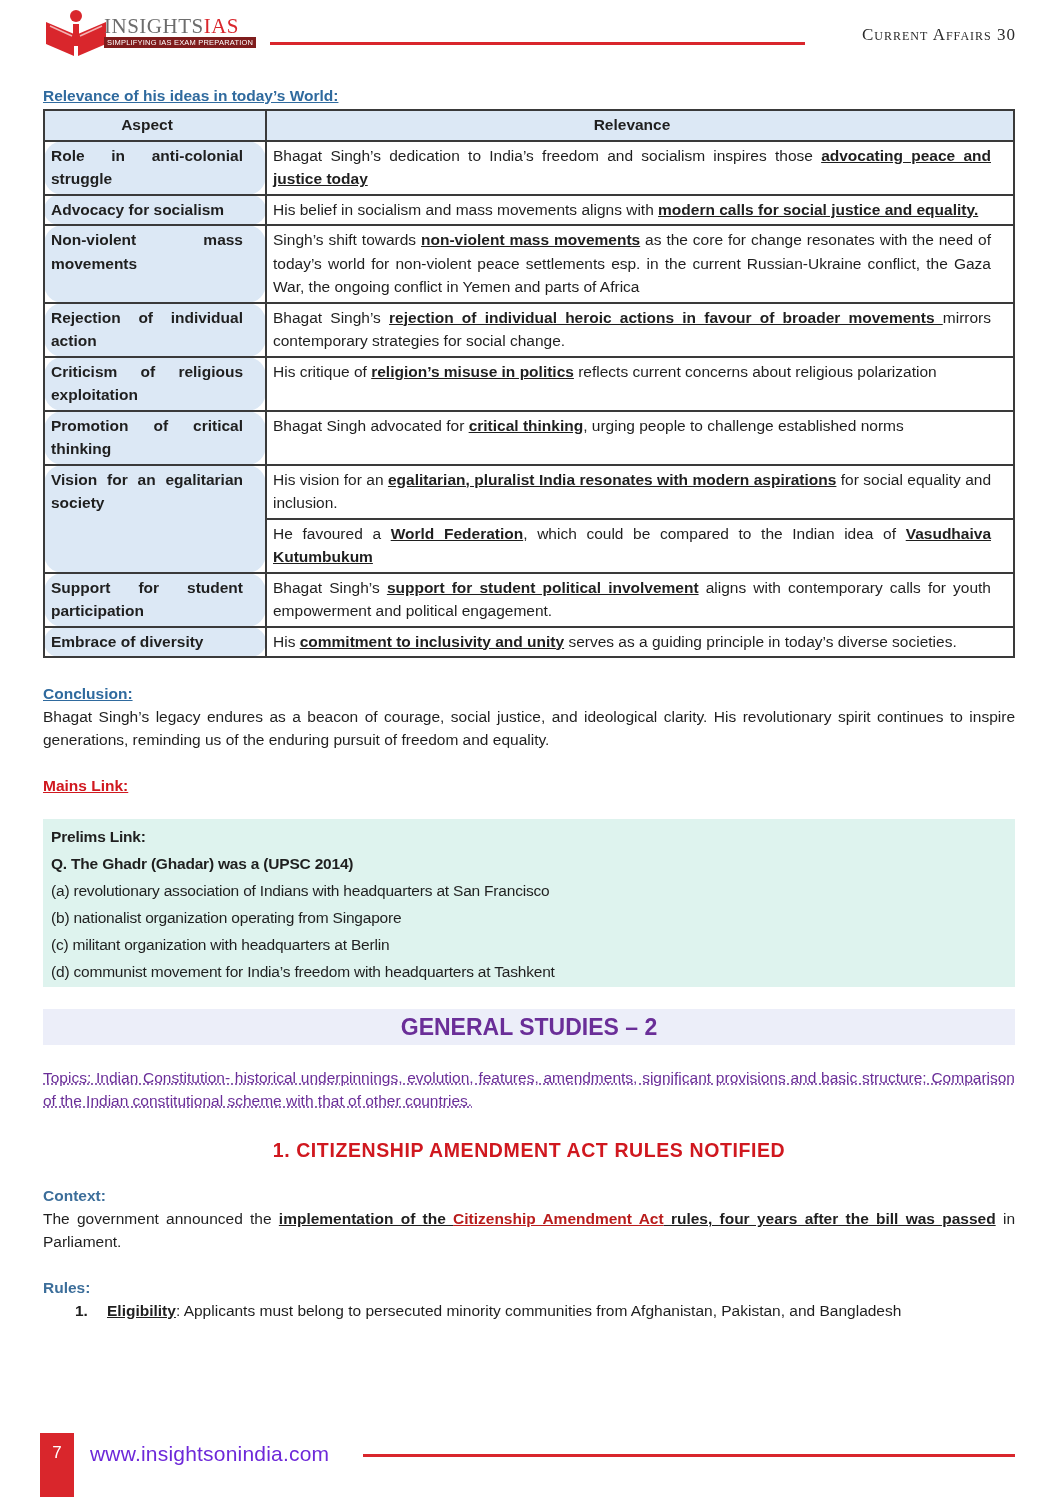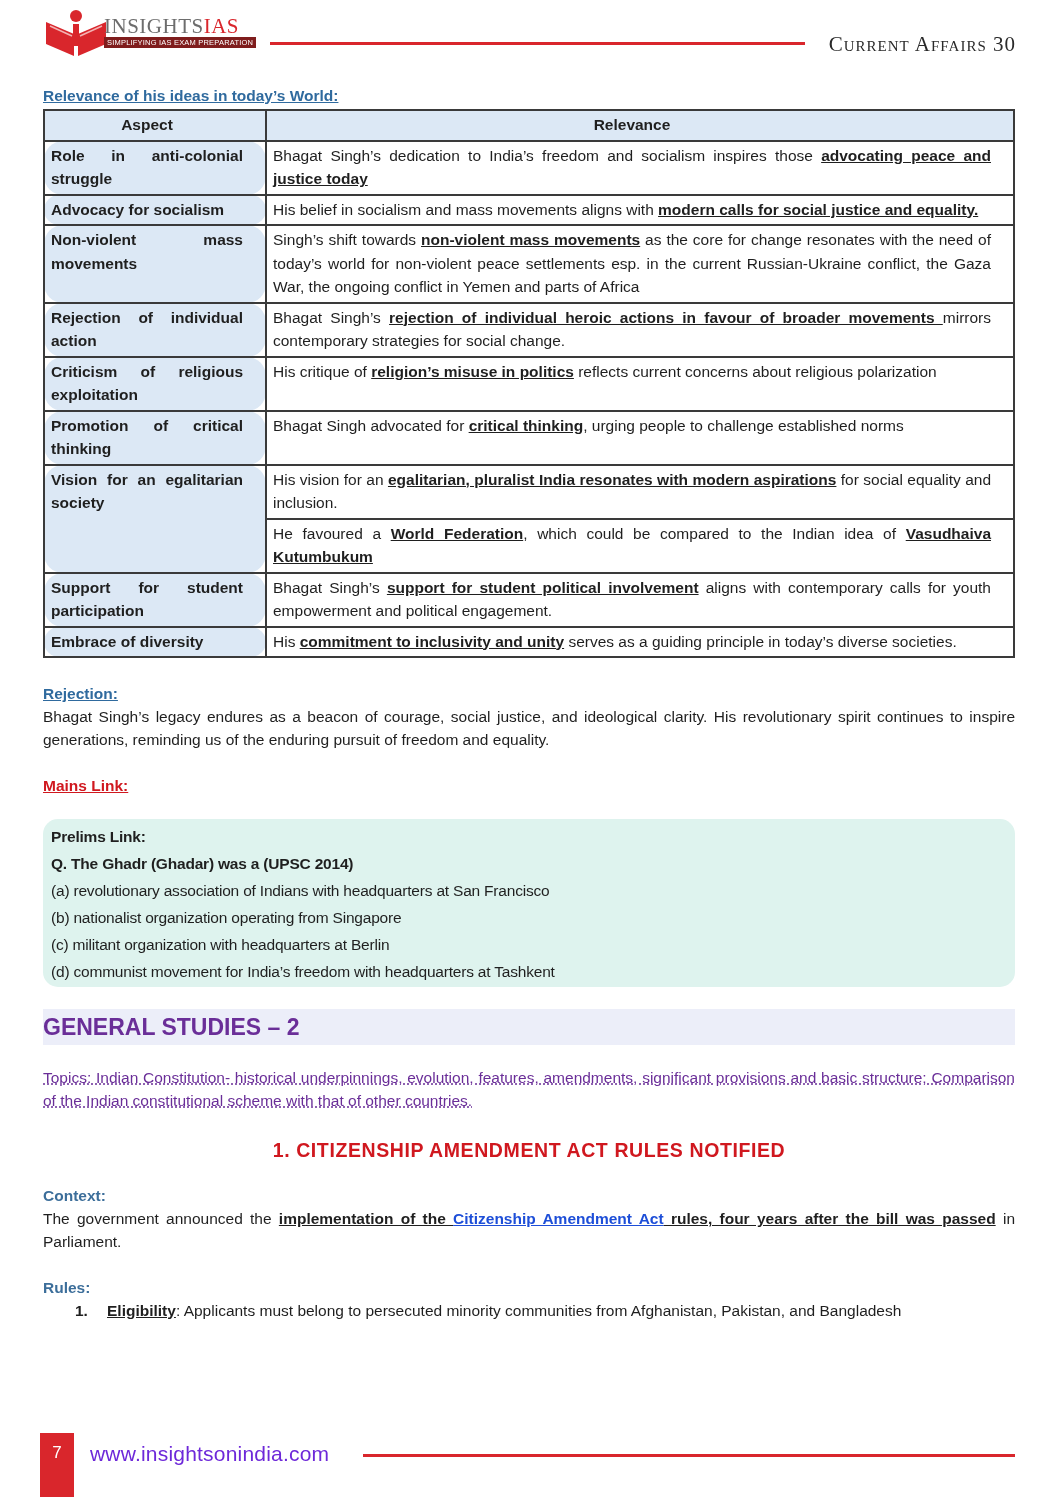--- a/index.html
+++ b/index.html
@@ -13,45 +13,45 @@
     overflow: hidden;
   }
   
   .header { position: absolute; left: 0; top: 0; width: 1058px; height: 80px; }
   .logo { position: absolute; left: 44px; top: 8px; width: 200px; height: 52px; }
   .logo-book { position: absolute; left: 0; top: 0; width: 64px; height: 52px; }
   .logo-text { position: absolute; left: 60px; top: 6px; font-family: "Liberation Serif", serif; font-size: 21px; letter-spacing: 0.5px; color: #6d6d6d; line-height: 24px; }
   .logo-text .ias { color: #d9262c; }
   .logo-tag { position: absolute; left: 60px; top: 29px; background: #7f1d1d; color: #fff; font-size: 7.5px; line-height: 11px; padding: 0 3px; letter-spacing: 0.2px; white-space: nowrap; }
   .header-rule { position: absolute; left: 270px; top: 42px; width: 535px; height: 3px; background: #d9262c; }
-  .header-title { position: absolute; right: 42px; top: 31px; font-family: "Liberation Serif", serif; font-size: 21px; letter-spacing: 1px; color: #2a2a2a; font-variant: small-caps; line-height: 26px; }
+  .header-title { position: absolute; right: 42px; top: 22px; font-family: "Liberation Serif", serif; font-size: 17px; letter-spacing: 1px; color: #2a2a2a; font-variant: small-caps; line-height: 26px; }
 
   .content { position: absolute; left: 43px; top: 84px; width: 972px; }
   .sub-heading-blue { color: #2f6a9e; font-weight: bold; text-decoration: underline; font-size: 15.5px; }
   .sub-heading-red { color: #d0181f; font-weight: bold; text-decoration: underline; font-size: 15.5px; }
   .sub-heading-plain-blue { color: #3c6e9a; font-weight: bold; font-size: 15.5px; }
 
   table.rel { width: 972px; border-collapse: collapse; margin-top: 2px; }
   table.rel td, table.rel th { border: 2px solid #3a3a3a; vertical-align: top; padding: 2px 22px 3px 6px; font-size: 15.5px; line-height: 23.5px; }
   table.rel th { background: #dce8f5; font-weight: bold; text-align: center; }
   table.rel td.aspect { background: #dce8f5; font-weight: bold; width: 222px; text-align: justify; text-align-last: left; border-radius: 19px; }
   table.rel td.rel-cell { text-align: justify; }
   b.u { font-weight: bold; text-decoration: underline; text-align: right; }
 
   .para { text-align: justify; }
   .q-bold { font-weight: bold; text-align: justify; }
 
-  .prelims { background: #def3ee; width: 972px; padding: 4px 24px 2px 8px; font-family: "Liberation Sans", sans-serif; border-radius: 15px; }
+  .prelims { background: #def3ee; width: 972px; padding: 4px 24px 2px 8px; font-family: "Liberation Sans", sans-serif; }
   .prelims div { line-height: 27px; font-size: 15.5px; letter-spacing: -0.2px; }
   .prelims .pl-title, .prelims .pl-q { font-weight: bold; }
 
-  .gs-banner { background: #eceef9; width: 972px; height: 36px; text-align: left; color: #6a2e98; font-weight: bold; font-size: 23px; line-height: 36px; }
+  .gs-banner { background: #eceef9; width: 972px; height: 36px; text-align: center; color: #6a2e98; font-weight: bold; font-size: 23px; line-height: 36px; }
   .topics { color: #6a2e98; text-decoration: underline; text-decoration-style: dotted; text-align: justify; font-size: 15.5px; }
   .cit-heading { color: #d0181f; font-weight: bold; font-size: 19.5px; text-align: center; letter-spacing: 0.6px; }
-  .link-blue { color: #1d4ed8; text-decoration: underline; font-weight: bold; }
+  .link-blue { color: #b91c1c; text-decoration: underline; font-weight: bold; }
   .rules-item { padding-left: 32px; position: relative; }
   .rules-item .num { position: absolute; left: 32px; font-weight: bold; }
   .rules-item .body { padding-left: 32px; display: block; }
 
   
   .footer-block { position: absolute; left: 40px; top: 1433px; width: 34px; height: 64px; background: #d9262c; color: #fff; font-size: 17px; line-height: 40px; text-align: center; }
   .footer-url { position: absolute; left: 90px; top: 1440px; font-size: 21px; color: #6d28d9; line-height: 28px; letter-spacing: 0.2px; }
   .footer-rule { position: absolute; left: 363px; top: 1454px; width: 652px; height: 3px; background: #d9262c; }
 </style>
 </head>
@@ -121,21 +121,21 @@
           <td class="rel-cell"><span>Bhagat Singh’s </span><b class="u">support for student political involvement</b><span> aligns with contemporary calls for youth empowerment and political engagement.</span></td>
         </tr>
         <tr>
           <td class="aspect">Embrace of diversity</td>
           <td class="rel-cell"><span>His </span><b class="u">commitment to inclusivity and unity</b><span> serves as a guiding principle in today’s diverse societies.</span></td>
         </tr>
       </tbody>
   </table>
 
   <div style="height:24px"></div>
-  <div class="sub-heading-blue">Rejection:</div>
+  <div class="sub-heading-blue">Conclusion:</div>
   <div class="para">Bhagat Singh’s legacy endures as a beacon of courage, social justice, and ideological clarity. His revolutionary spirit continues to inspire generations, reminding us of the enduring pursuit of freedom and equality.</div>
 
   <div style="height:23px"></div>
   <div class="sub-heading-red">Mains Link:</div>
 
   <div style="height:22px"></div>
   <div class="prelims">
     <div class="pl-title">Prelims Link:</div>
     <div class="pl-q">Q. The Ghadr (Ghadar) was a (UPSC 2014)</div>
     <div>(a) revolutionary association of Indians with headquarters at San Francisco</div>

